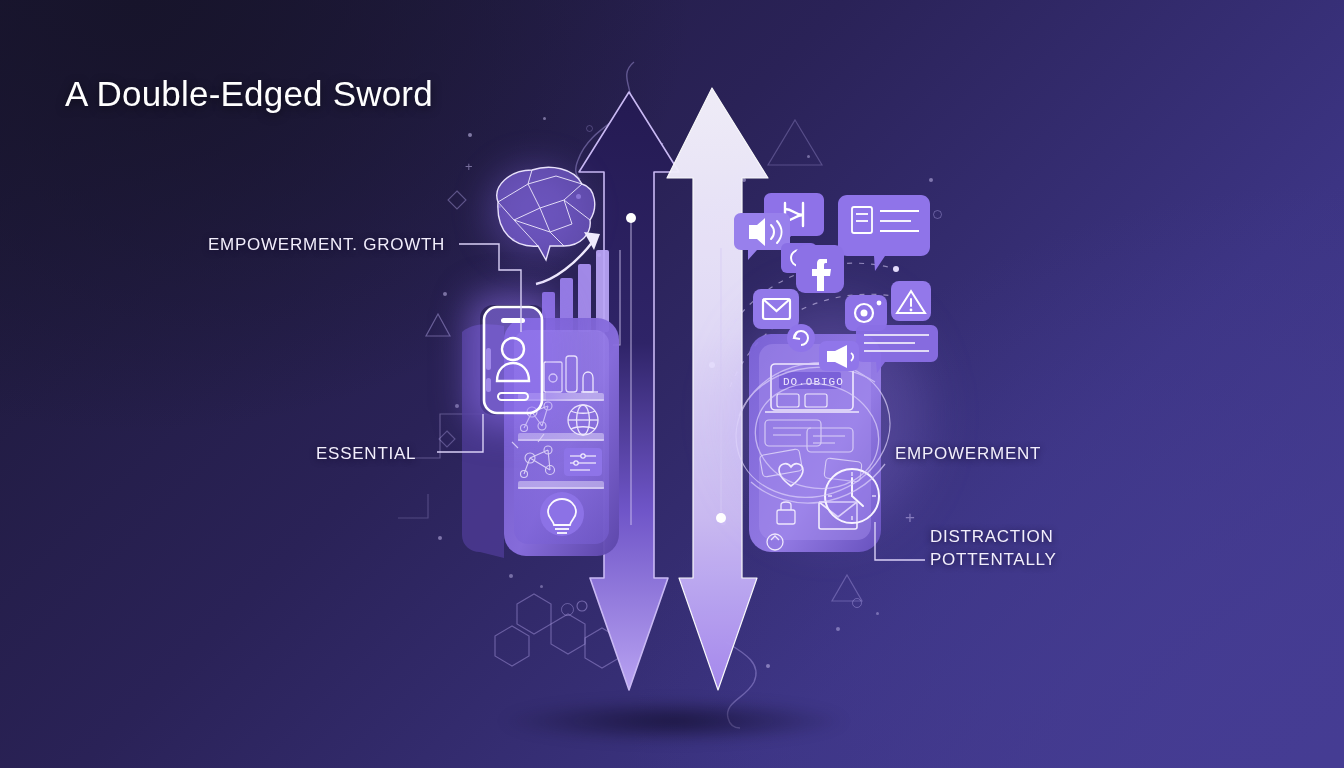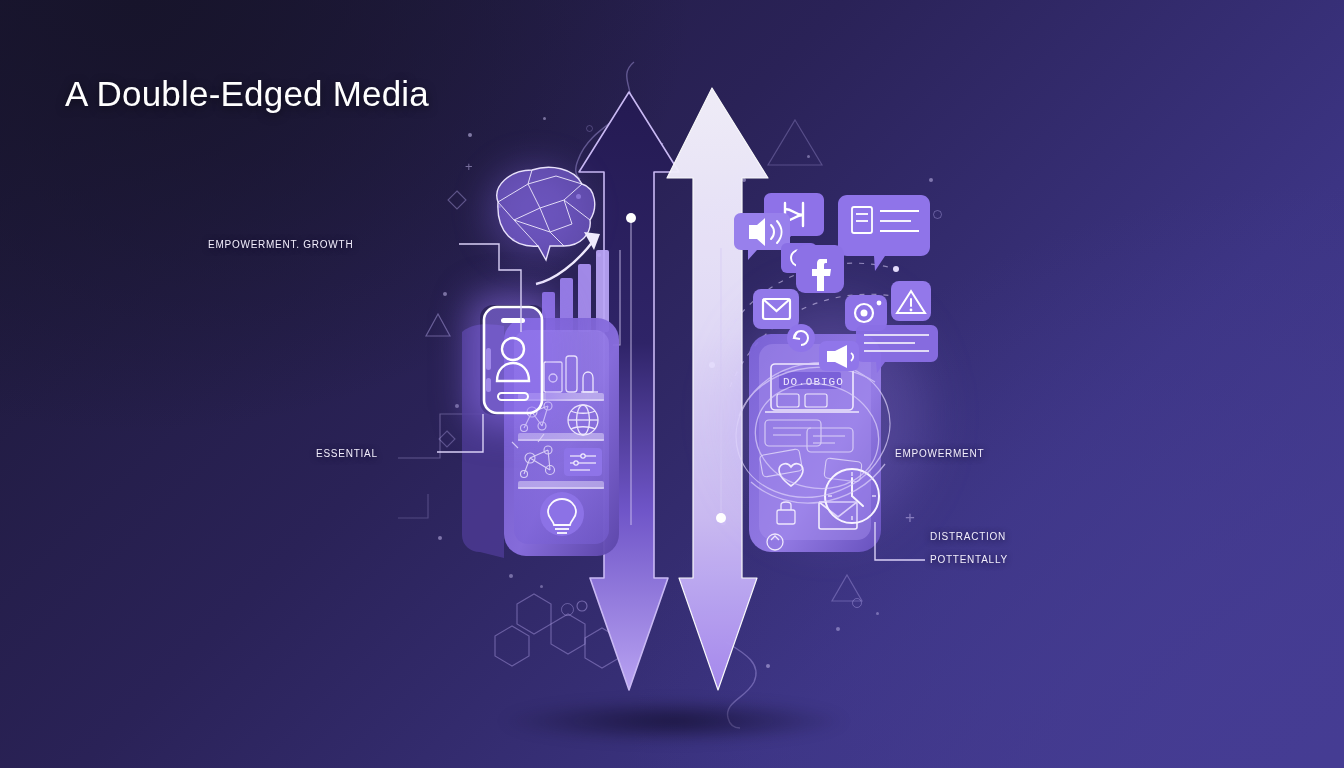--- a/index.html
+++ b/index.html
@@ -30,21 +30,21 @@
     color:#ffffff; font-size:35px; line-height:48px; font-weight:400;
     letter-spacing:.2px; text-shadow:0 2px 10px rgba(0,0,0,.55);
   }
   #title .l2 { display:block; }
 
   
   .label {
     position:absolute; z-index:45; color:#f2eefc;
     text-shadow:0 1px 6px rgba(20,12,48,.85);
   }
-  .lbl-caps { font-size:10px; letter-spacing:.75px; line-height:23px; }
+  .lbl-caps { font-size:17px; letter-spacing:.75px; line-height:23px; }
   .lbl-sub  { font-size:15.5px; letter-spacing:.2px; line-height:26px; color:#e6e0f8; }
 
   .connector { position:absolute; z-index:44; }
   .connector svg { display:block; overflow:visible; }
 
   
   #arrows { position:absolute; left:0; top:0; width:1344px; height:768px; z-index:20; }
   #arrows svg { display:block; }
 
   
@@ -509,21 +509,21 @@
       <g fill="none" stroke="rgba(222,212,252,.55)" stroke-width="1.2" stroke-dasharray="5 7">
         <path d="M12,150 C36,74 118,32 196,54"></path>
         <path d="M30,172 C60,100 132,66 210,84"></path>
       </g>
       <circle cx="196" cy="54" r="3" fill="#e3dbfb"></circle>
       <circle cx="12" cy="150" r="3" fill="#e3dbfb"></circle>
     </svg>
   </div>
 
   <h1 id="title">
-    <span class="l2">A Double-Edged Media</span>
+    <span class="l2">A Double-Edged Sword</span>
   </h1>
 
   <div class="label" style="left:208px;top:233px;">
     <div class="lbl-caps">EMPOWERMENT. GROWTH</div>
   </div>
   <div class="connector" style="left:459px;top:236px;">
     <svg width="70" height="100">
       <path d="M0,8 L40,8 L40,34 L62,34 L62,96" fill="none" stroke="#d9d0f6" stroke-width="1.4"></path>
     </svg>
   </div>

